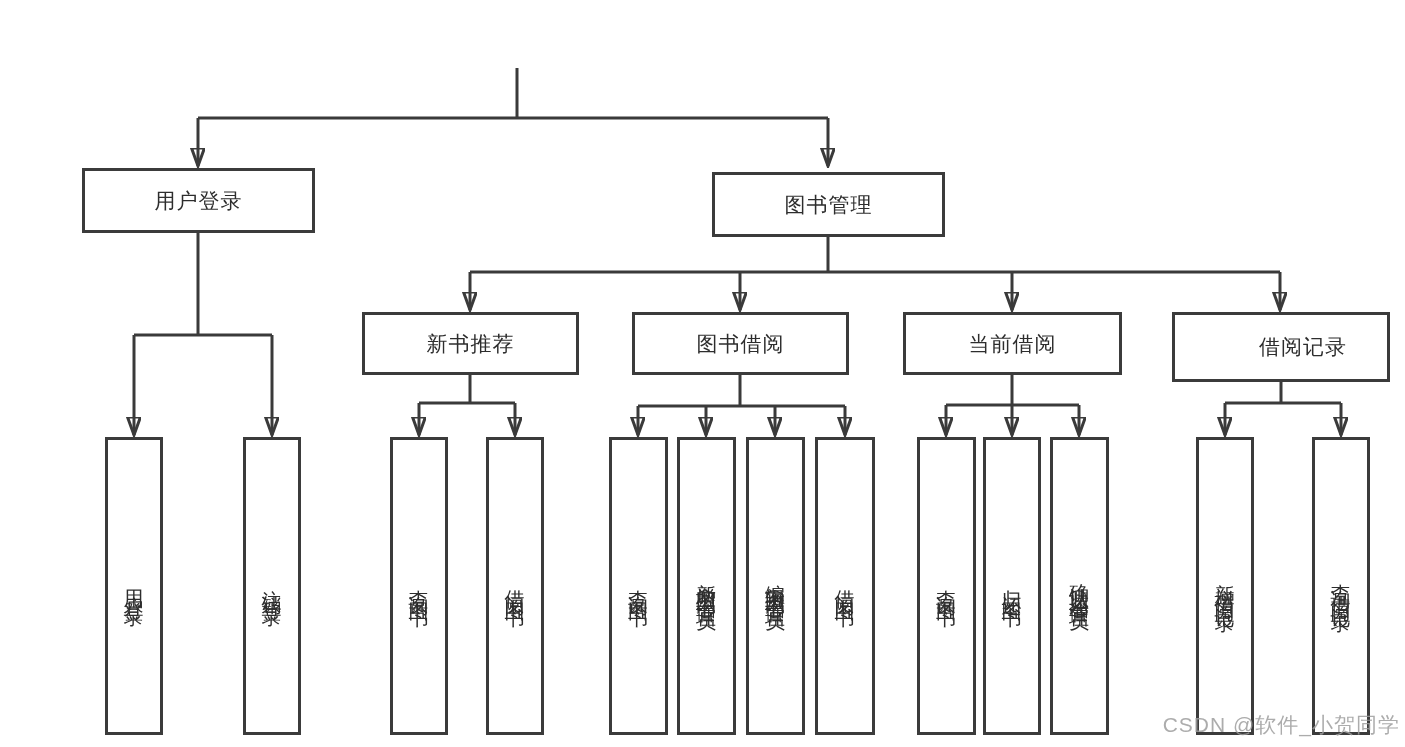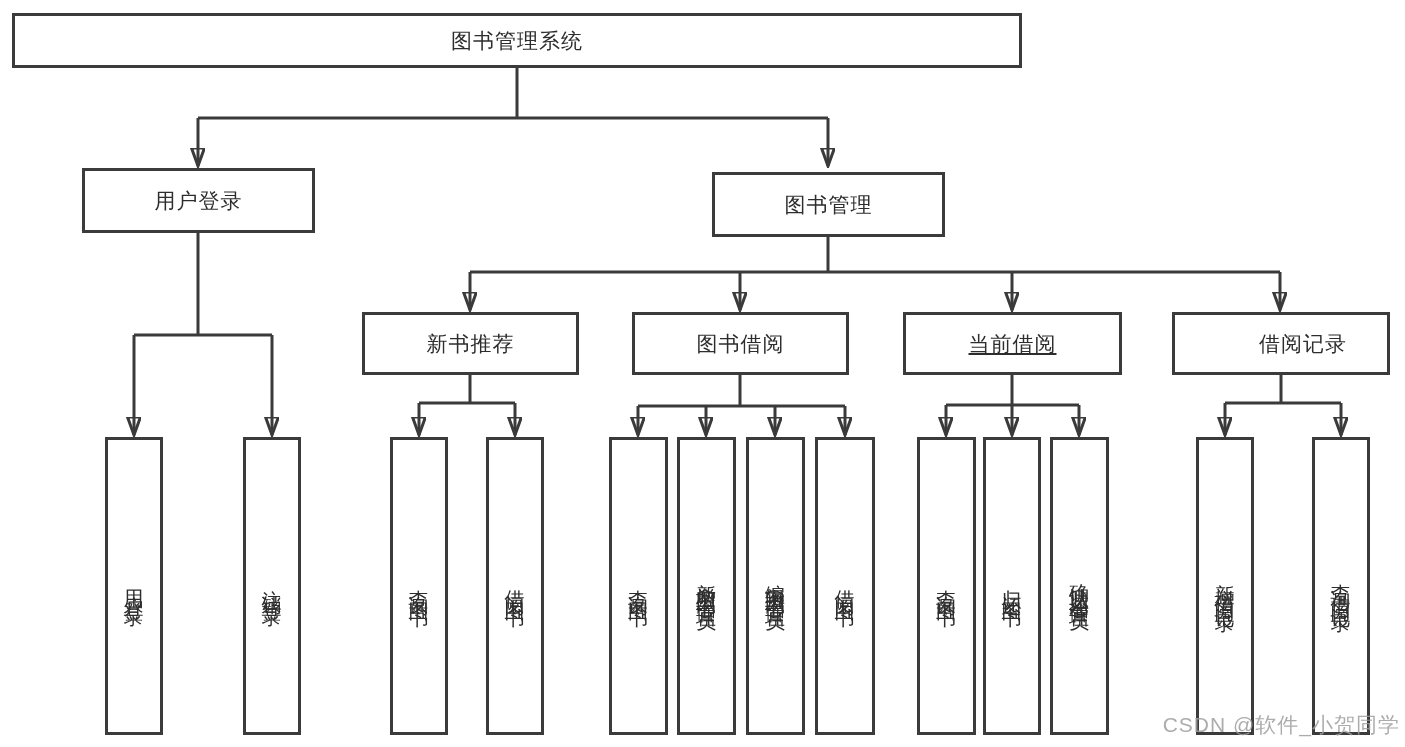--- a/index.html
+++ b/index.html
@@ -110,29 +110,28 @@
     <line x1="845" y1="406" x2="845" y2="435" marker-end="url(#arrow)"></line>
 
     <line x1="946" y1="405" x2="946" y2="435" marker-end="url(#arrow)"></line>
     <line x1="1012" y1="405" x2="1012" y2="435" marker-end="url(#arrow)"></line>
     <line x1="1079" y1="405" x2="1079" y2="435" marker-end="url(#arrow)"></line>
 
     <line x1="1225" y1="403" x2="1225" y2="435" marker-end="url(#arrow)"></line>
     <line x1="1341" y1="403" x2="1341" y2="435" marker-end="url(#arrow)"></line>
   </svg>
 
-  <div class="node" style="left:12px; top:13px; width:1010px; height:55px;">图书管理系统</div>
 
   <div class="node" style="left:82px; top:168px; width:233px; height:65px;">用户登录</div>
   <div class="node" style="left:712px; top:172px; width:233px; height:65px;">图书管理</div>
 
   <div class="node" style="left:362px; top:312px; width:217px; height:63px;">新书推荐</div>
   <div class="node" style="left:632px; top:312px; width:217px; height:63px;">图书借阅</div>
-  <div class="node" style="left:903px; top:312px; width:219px; height:63px;text-decoration:underline;">当前借阅</div>
-  <div class="node" style="left:1172px; top:312px; width:218px; height:63px;padding-left:44px;">借阅记录</div>
+  <div class="node" style="left:903px; top:312px; width:219px; height:63px;">当前借阅</div>
+  <div class="node" style="left:1172px; top:312px; width:218px; height:70px;padding-left:44px;">借阅记录</div>
 
   <div class="node leaf" style="left:105px;">
     <span class="vtext">用户登录</span>
   </div>
   <div class="node leaf" style="left:243px;">
     <span class="vtext">注销登录</span>
   </div>
 
   <div class="node leaf" style="left:390px;">
     <span class="vtext">查询图书</span>

